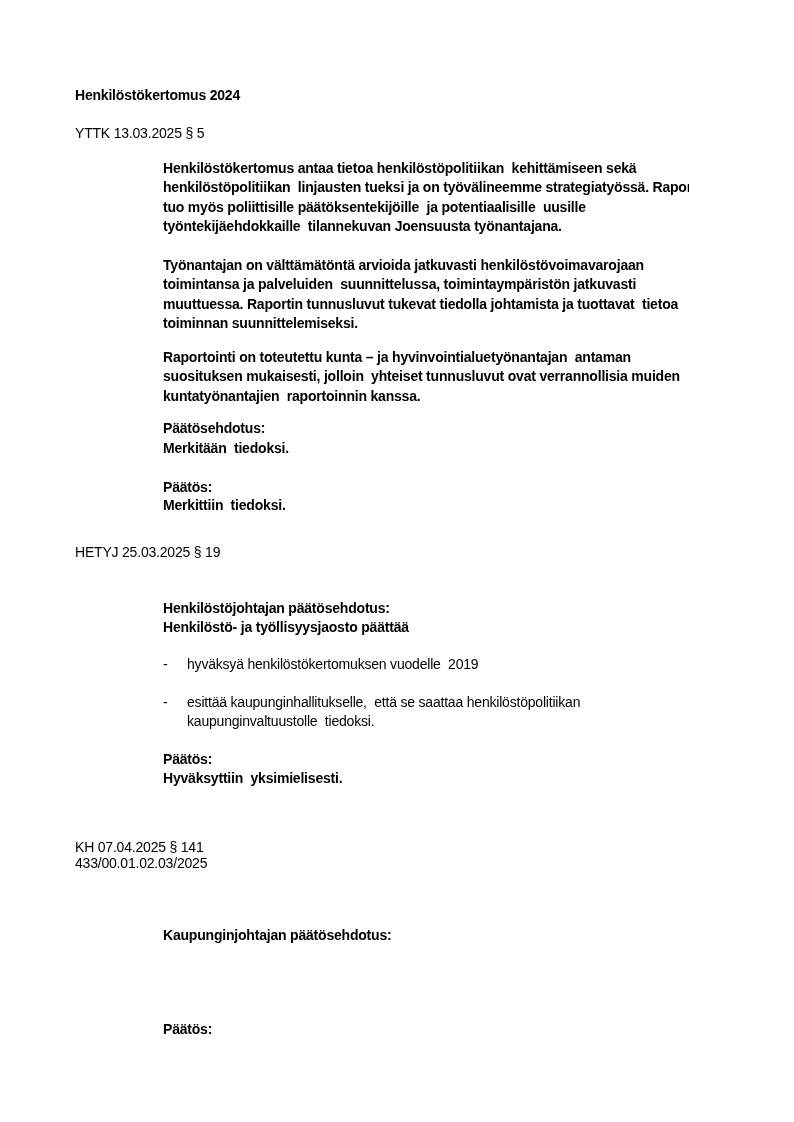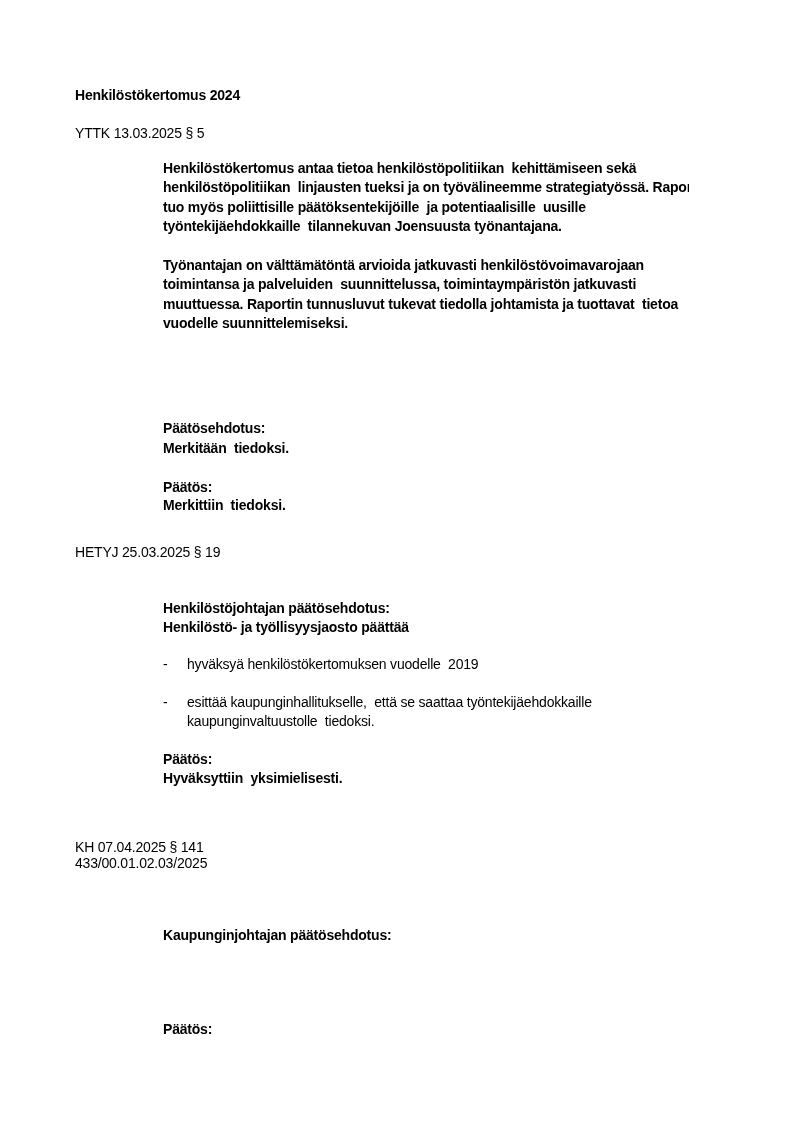--- a/index.html
+++ b/index.html
@@ -49,42 +49,45 @@
   <div class="t lm" style="top:124px">YTTK 13.03.2025 § 5</div>
 
   <div class="t ind" style="top:159px">Henkilöstökertomus antaa tietoa henkilöstöpolitiikan  kehittämiseen sekä
 henkilöstöpolitiikan  linjausten tueksi ja on työvälineemme strategiatyössä. Raportti
 tuo myös poliittisille päätöksentekijöille  ja potentiaalisille  uusille
 työntekijäehdokkaille  tilannekuvan Joensuusta työnantajana.</div>
 
   <div class="t ind" style="top:256px">Työnantajan on välttämätöntä arvioida jatkuvasti henkilöstövoimavarojaan
 toimintansa ja palveluiden  suunnittelussa, toimintaympäristön jatkuvasti
 muuttuessa. Raportin tunnusluvut tukevat tiedolla johtamista ja tuottavat  tietoa
-vuodelle suunnittelemiseksi.</div>
+toiminnan suunnittelemiseksi.</div>
 
+  <div class="t ind" style="top:348px">Raportointi on toteutettu kunta – ja hyvinvointialuetyönantajan  antaman
+suosituksen mukaisesti, jolloin  yhteiset tunnusluvut ovat verrannollisia muiden
+kuntatyönantajien  raportoinnin kanssa.</div>
 
   <div class="t ind bold" style="top:419px">Päätösehdotus:</div>
   <div class="t ind" style="top:439px">Merkitään  tiedoksi.</div>
 
   <div class="t ind bold" style="top:478px">Päätös:</div>
   <div class="t ind" style="top:496px">Merkittiin  tiedoksi.</div>
 
   <div class="t lm" style="top:543px">HETYJ 25.03.2025 § 19</div>
 
   <div class="t ind" style="top:618px">Henkilöstö- ja työllisyysjaosto päättää</div>
   <div class="t ind bold" style="top:599px">Henkilöstöjohtajan päätösehdotus:</div>
 
   <div class="bullet" style="top:655px">
     <span class="dash">-</span>
     <span class="btxt">hyväksyä henkilöstökertomuksen vuodelle  2019</span>
   </div>
 
   <div class="bullet" style="top:693px">
     <span class="dash">-</span>
-    <span class="btxt">esittää kaupunginhallitukselle,  että se saattaa työntekijäehdokkaille
+    <span class="btxt">esittää kaupunginhallitukselle,  että se saattaa henkilöstöpolitiikan
 kaupunginvaltuustolle  tiedoksi.</span>
   </div>
 
   <div class="t ind bold" style="top:750px">Päätös:</div>
   <div class="t ind" style="top:769px">Hyväksyttiin  yksimielisesti.</div>
 
   <div class="t lm" style="top:838px">KH 07.04.2025 § 141</div>
   <div class="t lm" style="top:854px">433/00.01.02.03/2025</div>
 
 

